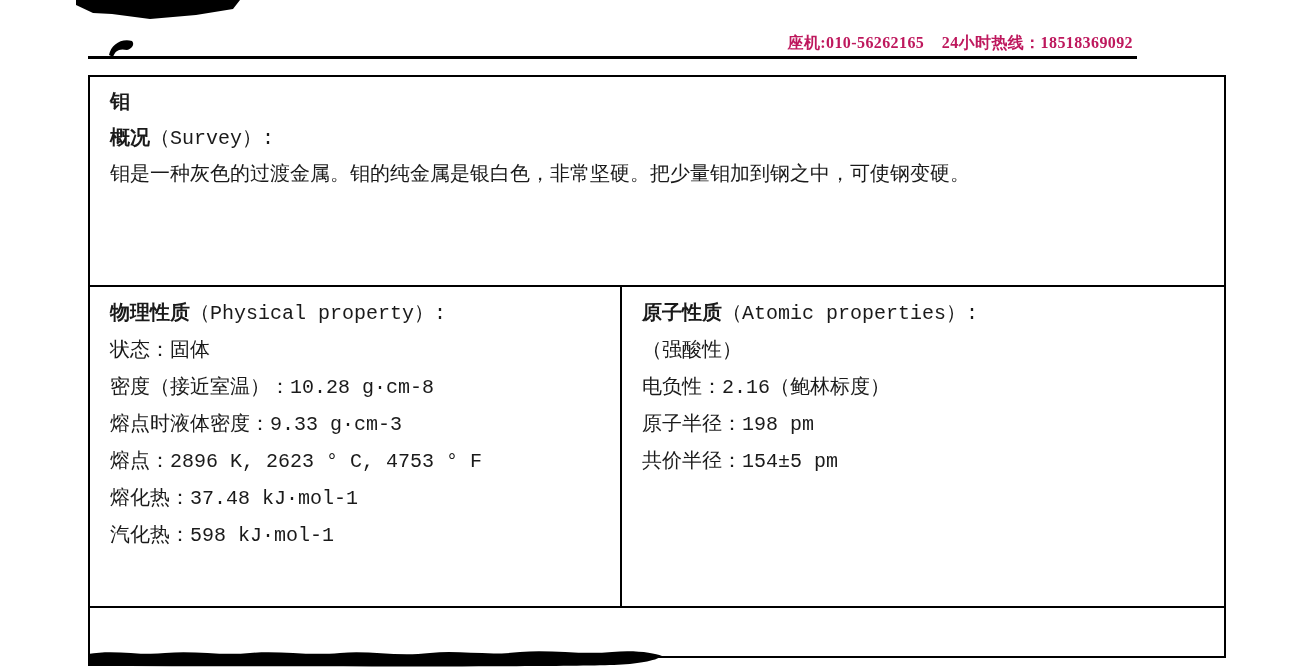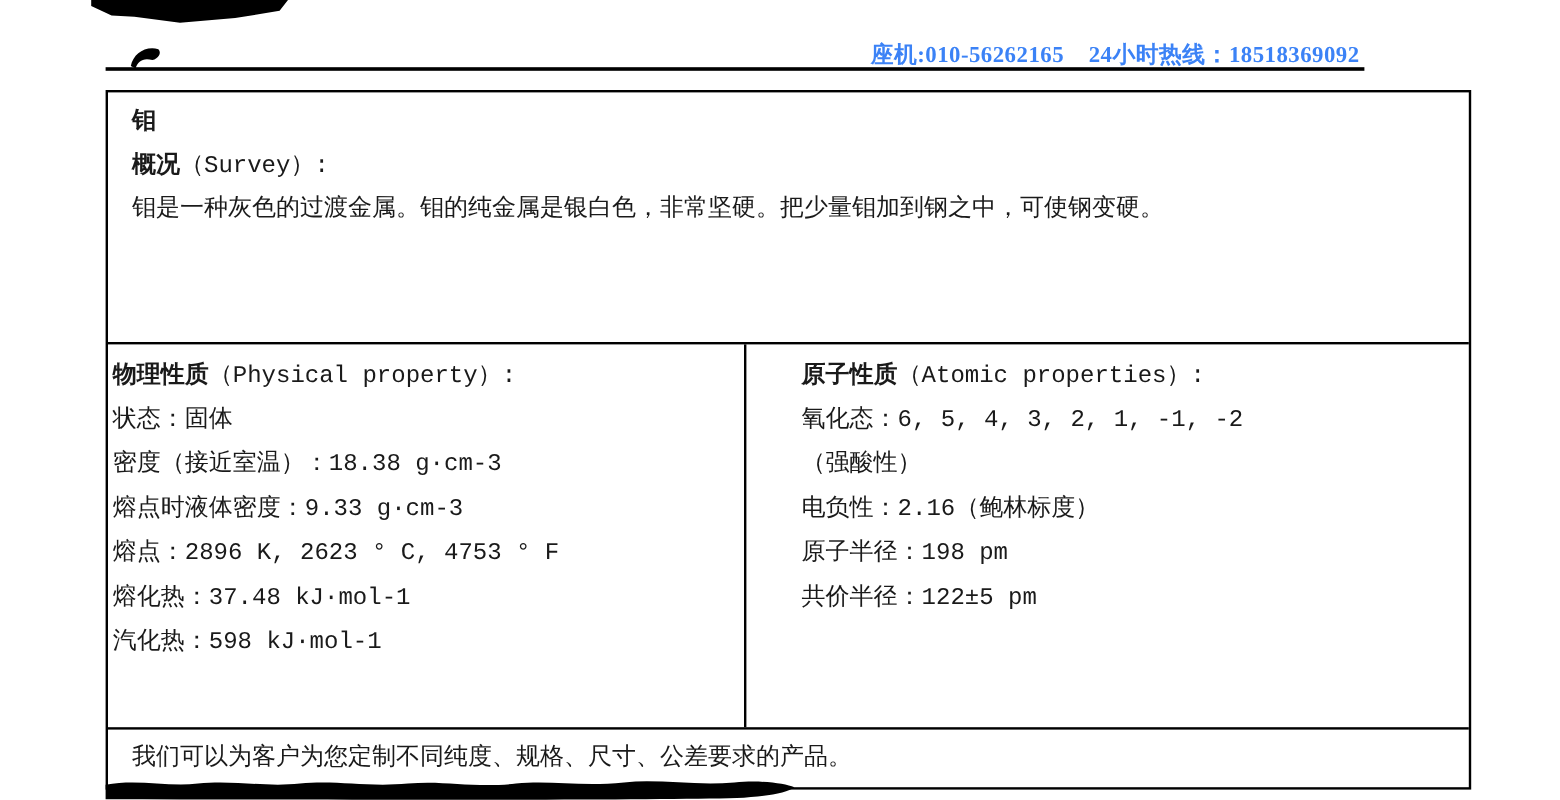--- a/index.html
+++ b/index.html
@@ -10,23 +10,23 @@
     overflow: hidden;
     font-family: "Liberation Mono", "DejaVu Sans Mono", monospace;
     color: #1a1a1a;
   }
   .contact {
     position: absolute;
     top: 33px;
     right: 167px;
     font-family: "Liberation Serif", "DejaVu Serif", serif;
     font-weight: bold;
-    font-size: 19px;
+    font-size: 16px;
     letter-spacing: 0.4px;
-    color: #3b82f6;
+    color: #be185d;
     white-space: pre;
   }
   .header-rule {
     position: absolute;
     left: 88px; top: 56px;
     width: 1049px; height: 3px;
     background: #000000;
   }
   .card {
     position: absolute;
@@ -52,28 +52,28 @@
   }
   .b { font-weight: bold; }
   .columns {
     height: 321px;
     box-sizing: border-box;
     border-bottom: 2px solid #000000;
     display: flex;
   }
   .col {
     box-sizing: border-box;
-    padding: 8px 18px 0 4px;
+    padding: 8px 18px 0 20px;
   }
   .col .line { height: 37px; line-height: 37px; }
   .col-left {
     width: 532px;
     border-right: 2px solid #000000;
   }
-  .col-right { flex: 1; margin-left: 42px; }
+  .col-right { flex: 1; }
   .footer-row {
     flex: 1;
     box-sizing: border-box;
     padding: 9px 20px 0 20px;
     font-size: 20px;
     line-height: 32px;
     white-space: pre;
   }
   .artifacts {
     position: absolute;
@@ -95,37 +95,35 @@
   <div class="intro">
     <div class="line b">钼</div>
     <div class="line"><span class="b">概况</span><span>（Survey）:</span></div>
     <div class="line">钼是一种灰色的过渡金属。钼的纯金属是银白色，非常坚硬。把少量钼加到钢之中，可使钢变硬。</div>
   </div>
 
   <div class="columns">
     <div class="col col-left">
       <div class="line"><span class="b">物理性质</span><span>（Physical property）:</span></div>
       <div class="line">状态：固体</div>
-      <div class="line">密度（接近室温）：18.38 g·cm-3</div>
+      <div class="line">密度（接近室温）：10.28 g·cm-8</div>
       <div class="line">熔点时液体密度：9.33 g·cm-3</div>
       <div class="line">熔点：2896 K, 2623 ° C, 4753 ° F</div>
       <div class="line">熔化热：37.48 kJ·mol-1</div>
       <div class="line">汽化热：598 kJ·mol-1</div>
     </div>
     <div class="col col-right">
       <div class="line"><span class="b">原子性质</span><span>（Atomic properties）:</span></div>
-      <div class="line">氧化态：6, 5, 4, 3, 2, 1, -1, -2</div>
       <div class="line">（强酸性）</div>
       <div class="line">电负性：2.16（鲍林标度）</div>
       <div class="line">原子半径：198 pm</div>
-      <div class="line">共价半径：122±5 pm</div>
+      <div class="line">共价半径：154±5 pm</div>
     </div>
   </div>
 
-  <div class="footer-row">我们可以为客户为您定制不同纯度、规格、尺寸、公差要求的产品。</div>
 
 </div>
 
 <svg class="artifacts" width="1300" height="667" viewBox="0 0 1300 667">
   <path d="M76,0 L240,0 L233,9 L196,15 L150,19 L112,14 L93,13 L76,5 Z"></path>
   <path d="M109,55 C111,45 121,38 132,41 C135,44 132,49 127,50 C119,48 115,51 113,57 Z"></path>
   <path d="M88,666 L88,654 C115,649 140,656 165,653 C195,650 220,656 250,653 C280,650 305,656 340,653 C370,650 395,657 430,653 C460,650 485,656 520,652 C550,649 580,655 612,652 C636,650 654,653 662,656 C656,661 636,664 614,665 C540,667 300,666.5 88,666 Z"></path>
 </svg>
 
 </body></html>

